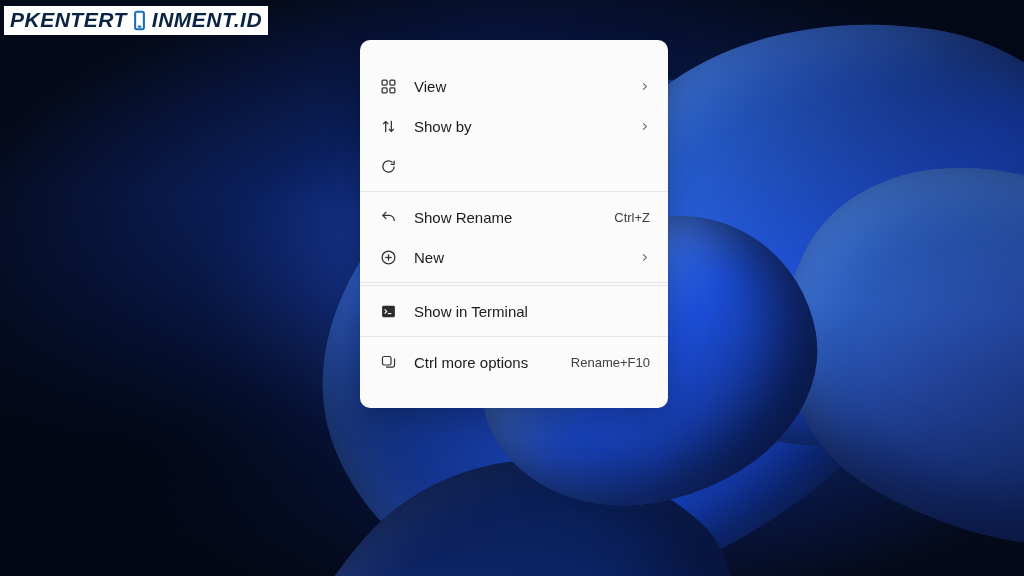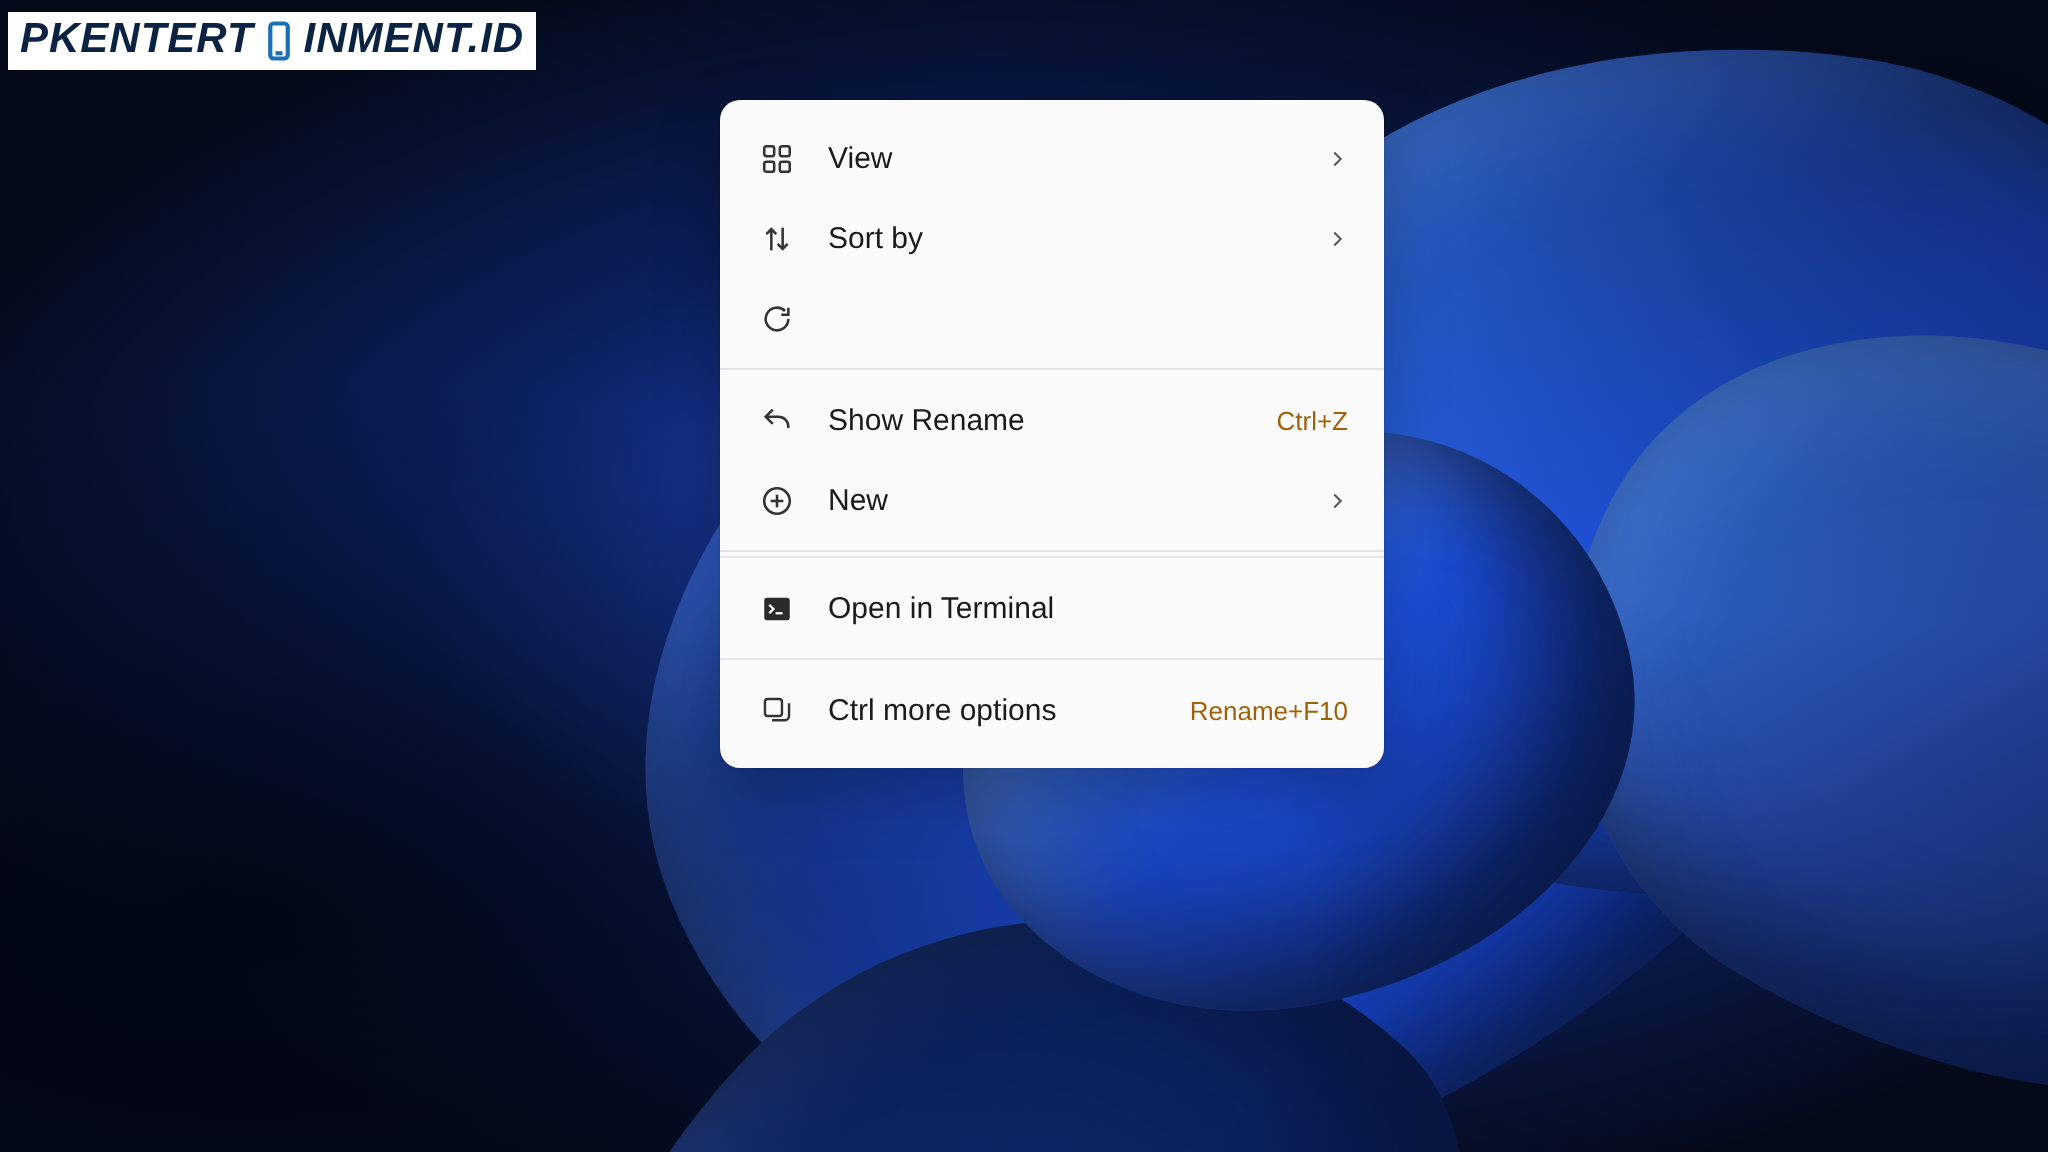--- a/index.html
+++ b/index.html
@@ -42,42 +42,42 @@
       font-size: 21px;
       font-weight: 800;
       letter-spacing: 0.5px;
       font-style: italic;
       display: flex; align-items: center;
     }
     .watermark svg { margin: 0 2px; }
     
     .context-menu {
       position: absolute;
-      left: 360px; top: 50px;
-      width: 332px;
+      left: 360px; top: 40px;
+      width: 308px;
       background: #fbfbfb;
       border-radius: 10px;
       box-shadow: 0 12px 32px rgba(0,0,0,0.28), 0 0 0 1px rgba(0,0,0,0.03);
-      padding: 6px 0;
+      padding: 23px 0;
       color: #1b1b1b;
       font-size: 15px;
     }
     .menu-group { padding: 3px 0; }
     .menu-divider { height: 1px; background: #e6e6e6; margin: 2px 0; }
     .menu-item {
       display: flex; align-items: center;
       height: 40px;
       padding: 0 14px;
       cursor: default;
       border-radius: 4px;
       margin: 0 4px;
     }
     .mi-icon { width: 20px; height: 20px; display:flex; align-items:center; justify-content:center; flex: 0 0 20px; }
     .mi-label { flex: 1; padding-left: 16px; font-weight: 400; }
-    .mi-accel { color: #a16207; font-size: 13px; padding-left: 8px; }
+    .mi-accel { color: #404040; font-size: 13px; padding-left: 8px; }
     .mi-chev { color: #5a5a5a; flex: 0 0 14px; display:flex; justify-content:flex-end; }
     
     svg { display:block; }
   </style>
 </head>
 <body>
 
 <div class="desktop">
   <div class="petal p1"></div>
   <div class="petal p2"></div>
@@ -116,21 +116,21 @@
       </div>
       <div class="menu-item">
         <span class="mi-icon">
           <svg width="17" height="17" viewBox="0 0 24 24" fill="none" stroke="#333" stroke-width="1.8">
               <path d="M8 20V5"></path>
               <path d="M4.5 8.5L8 5l3.5 3.5"></path>
               <path d="M16 4v15"></path>
               <path d="M12.5 15.5L16 19l3.5-3.5"></path>
             </svg>
         </span>
-        <span class="mi-label">Sort by</span>
+        <span class="mi-label">Show by</span>
         <span class="mi-chev">
           <svg width="11" height="11" viewBox="0 0 24 24" fill="none" stroke="#555" stroke-width="2.2">
               <polyline points="9 5 16 12 9 19"></polyline>
             </svg>
         </span>
       </div>
       <div class="menu-item">
         <span class="mi-icon">
           <svg width="17" height="17" viewBox="0 0 24 24" fill="none" stroke="#333" stroke-width="1.8">
               <path d="M20 12a8 8 0 1 1-2.34-5.66"></path>
@@ -177,21 +177,21 @@
 
     <div class="menu-group">
       <div class="menu-item">
         <span class="mi-icon">
           <svg width="17" height="17" viewBox="0 0 24 24" fill="#2b2b2b">
               <rect x="3" y="4" width="18" height="16" rx="2"></rect>
               <path d="M6.5 9l3 3-3 3" stroke="#fff" stroke-width="1.6" fill="none"></path>
               <line x1="11" y1="15" x2="16" y2="15" stroke="#fff" stroke-width="1.6"></line>
             </svg>
         </span>
-        <span class="mi-label">Open in Terminal</span>
+        <span class="mi-label">Show in Terminal</span>
       </div>
     </div>
 
     <div class="menu-divider"></div>
 
     <div class="menu-group">
       <div class="menu-item">
         <span class="mi-icon">
           <svg width="17" height="17" viewBox="0 0 24 24" fill="none" stroke="#333" stroke-width="1.7">
               <rect x="3.5" y="3.5" width="12" height="12" rx="2"></rect>

